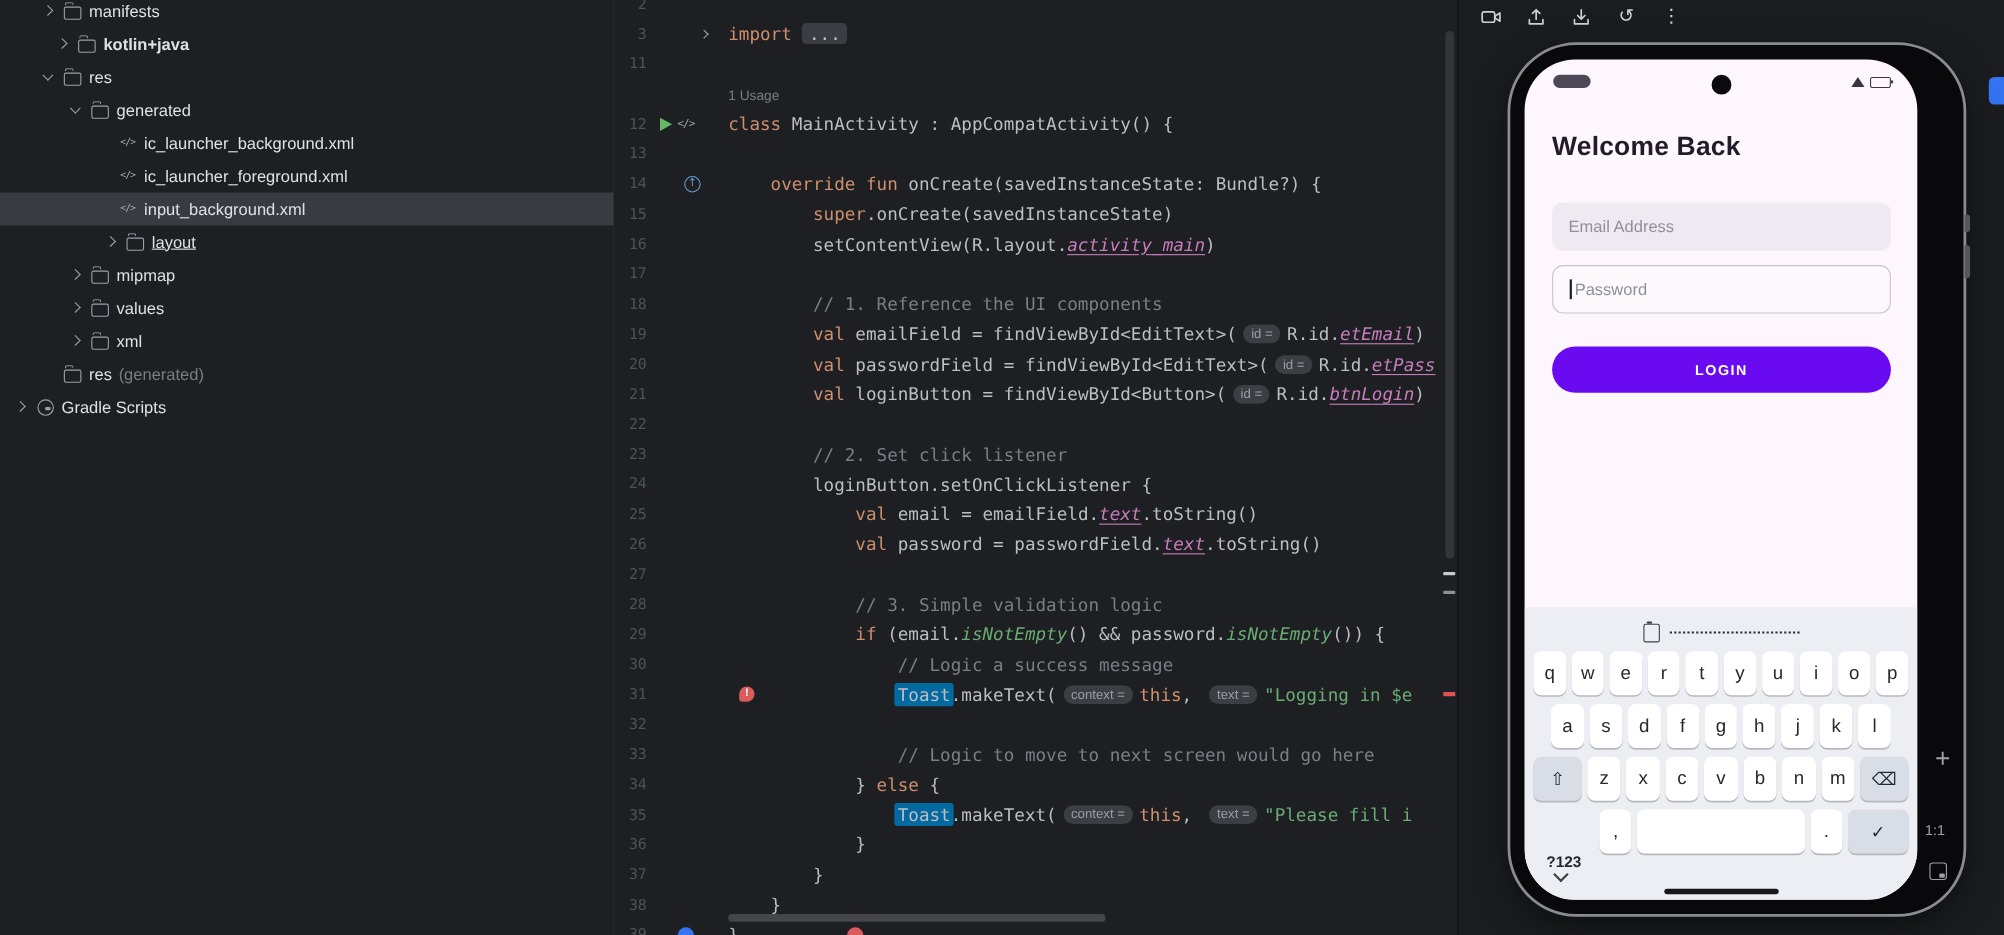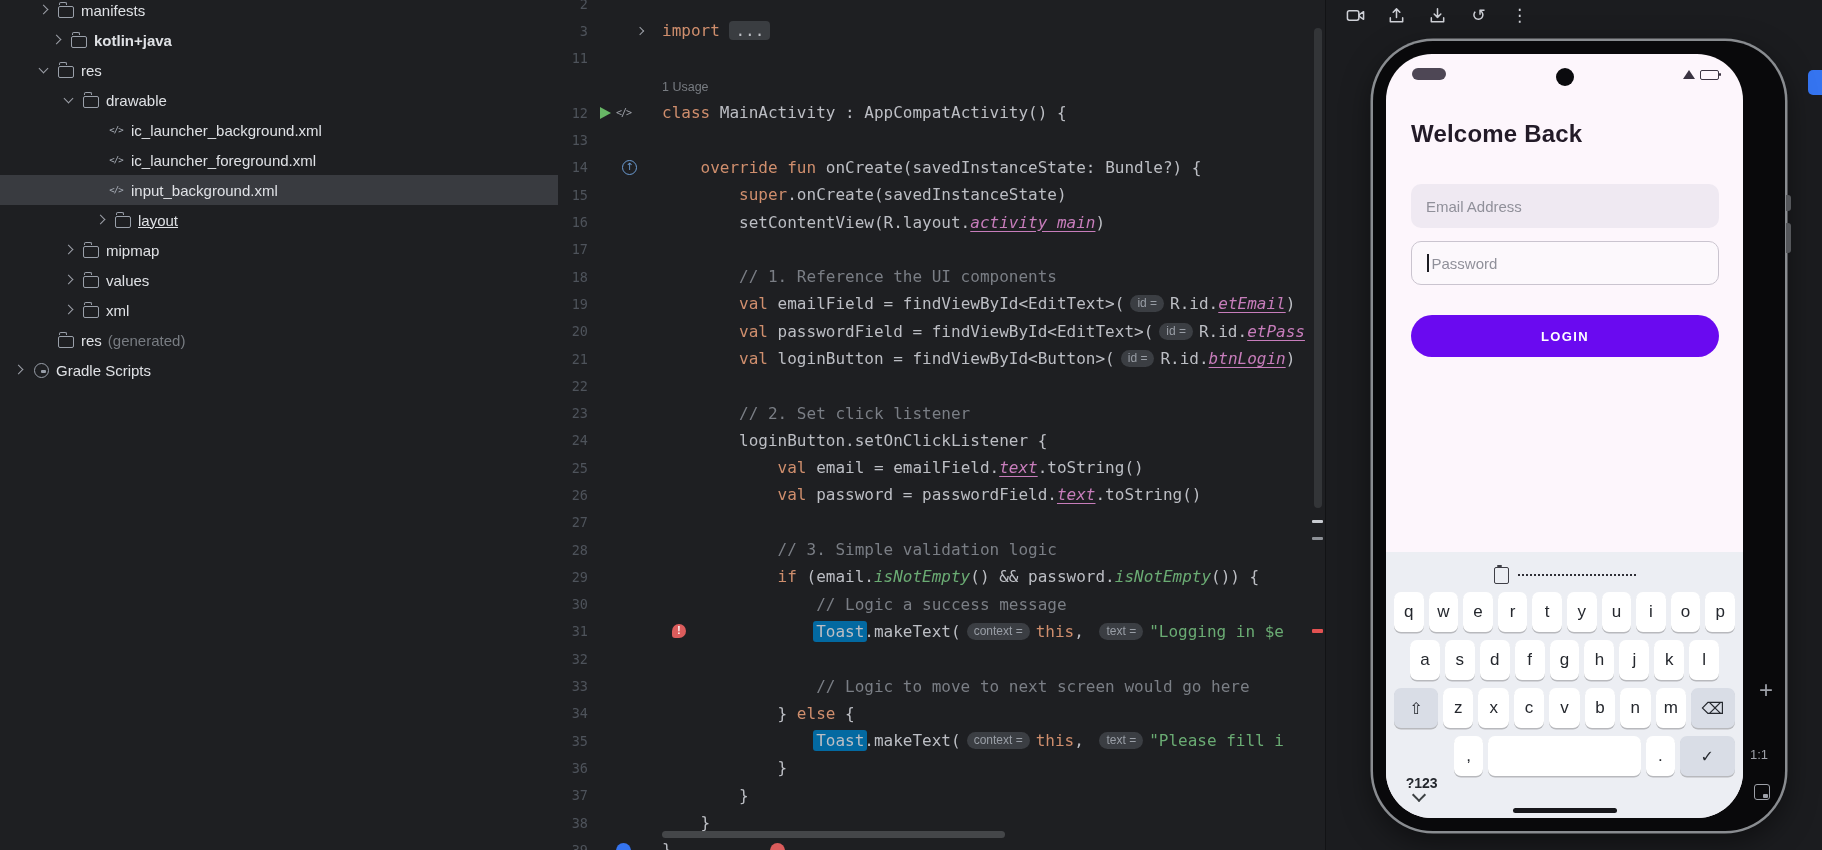--- a/index.html
+++ b/index.html
@@ -145,21 +145,21 @@
           <span class="ticon">
             <span class="folder"></span>
           </span>
           <span class="tlabel">res</span>
         </div>
         <div class="tree-row" style="padding-left: 60px;">
           <span class="chev down"></span>
           <span class="ticon">
             <span class="folder"></span>
           </span>
-          <span class="tlabel">drawable</span>
+          <span class="tlabel">generated</span>
         </div>
         <div class="tree-row" style="padding-left: 85px;">
           <span class="chev none"></span>
           <span class="ticon">
             <span class="xmlic">&lt;/&gt;</span>
           </span>
           <span class="tlabel">ic_launcher_background.xml</span>
         </div>
         <div class="tree-row" style="padding-left: 85px;">
           <span class="chev none"></span>

